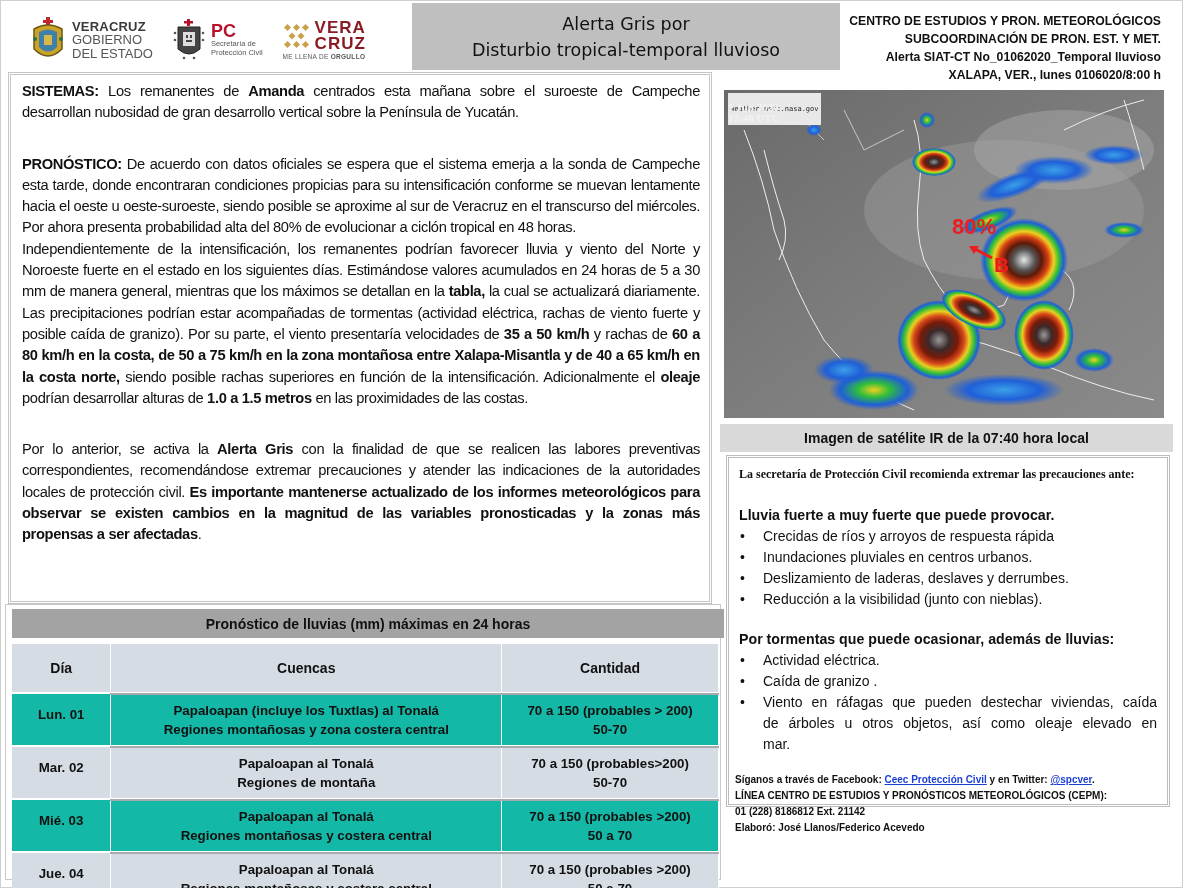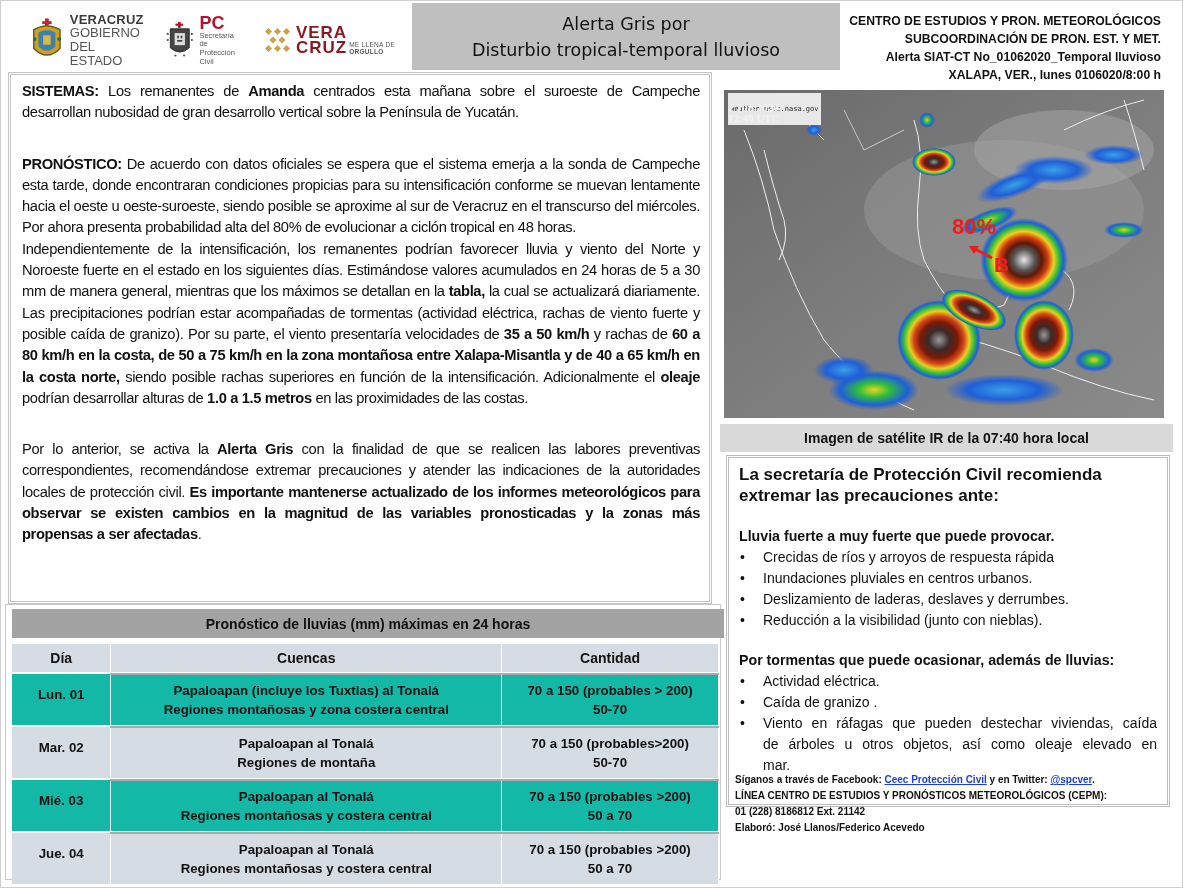--- a/index.html
+++ b/index.html
@@ -9,21 +9,21 @@
   .page-frame { position: absolute; left: 0; top: 0; width: 1183px; height: 888px; border: 1px solid #cfcfcf; }
 
   
   .logos { position: absolute; left: 30px; top: 10px; width: 380px; height: 60px; display: flex; align-items: center; gap: 20px; }
   .logo { display: flex; align-items: center; gap: 6px; }
   .logo-text-block { display: flex; flex-direction: column; line-height: 1.05; }
   .veracruz-gob .l1 { font-weight: bold; font-size: 13px; color: #3a3a3a; letter-spacing: 0.2px; }
   .veracruz-gob .l2, .veracruz-gob .l3 { font-size: 13px; color: #555; }
   .pc-logo .pc-title { font-weight: bold; font-size: 18px; color: #b5122b; line-height: 1; }
   .pc-logo .pc-sub { font-size: 7.5px; color: #555; line-height: 1.15; }
-  .veracruz-brand { flex-direction: row; gap: 2px; align-items: flex-end; }
+  .veracruz-brand { flex-direction: column; gap: 2px; align-items: flex-start; }
   .veracruz-brand .row { display: flex; align-items: center; gap: 4px; }
   .veracruz-brand .brand-name { font-weight: bold; font-size: 17px; color: #8a1b24; line-height: 0.9; letter-spacing: 1px; }
   .veracruz-brand .tagline { font-size: 6.5px; color: #555; letter-spacing: 0.3px; }
 
   .title-box { position: absolute; left: 412px; top: 3px; width: 428px; height: 67px; background: #bfbfbf;
                display: flex; flex-direction: column; align-items: center; justify-content: center; }
   .title-box span { font-size: 19px; line-height: 26px; color: #111; font-family: "DejaVu Sans", sans-serif; font-size: 17.5px; }
 
   .header-info { position: absolute; right: 22px; top: 12px; width: 340px; text-align: right; font-weight: bold; font-size: 12.2px; line-height: 18px; color: #111; }
 
@@ -31,21 +31,21 @@
   .main-text { position: absolute; left: 8px; top: 72px; width: 704px; height: 532px; border: 3px double #c4c4c4; padding: 6px 9px 0 11px; }
   .main-text p { font-size: 14.7px; line-height: 21.3px; text-align: justify; color: #111; font-family: "Liberation Sans", sans-serif; letter-spacing: -0.35px; }
   .main-text p.gap { margin-top: 30px; }
   .main-text b { font-weight: bold; }
 
   
   .rain-table-wrap { position: absolute; left: 5px; top: 604px; width: 716px; height: 276px; border: 1px solid #c9c9c9; }
   .rain-title { position: absolute; left: 6px; top: 4px; width: 712px; height: 29px; background: #a3a3a3; display: flex; align-items: center; justify-content: center; font-weight: bold; font-size: 14px; }
   .rain-table { position: absolute; left: 6px; top: 39px; width: 707px; border-collapse: collapse; }
   .rain-table th, .rain-table td { text-align: center; font-weight: bold; font-size: 13.3px; color: #111; border-right: 1px solid #ffffff; }
-  .rain-table th { height: 28px; background: #d6dce4; font-size: 14px; margin-top: 25px; }
+  .rain-table th { height: 48px; background: #d6dce4; font-size: 14px; margin-top: 25px; }
   .rain-table td { height: 51px; line-height: 19px; vertical-align: middle; }
   .rain-table tr.row-light td { background: #14b8a6; }
   .rain-table tr.row-dark td { background: #d6dce4; }
   .rain-table tr.row-sep td { height: 2px; background: #ffffff; padding: 0; }
   .rain-table td.col-dia { width: 99px; vertical-align: top; padding-top: 11px; }
   .rain-table td.col-cuenca, .rain-table td.col-cant { border-top: 2px solid #a7abb0; }
   .rain-table td.col-cuenca { width: 391px; }
   .rain-table td.col-cant { width: 217px; }
 
   
@@ -54,21 +54,21 @@
   .sat-credit { position: absolute; left: 4px; top: 3px; font-family: "DejaVu Sans Mono", monospace; font-size: 7px; color: #222; background: #e8e8e8; padding: 12px 2px; }
   .sat-date { position: absolute; left: 4px; top: 12px; font-family: "Liberation Serif", serif; font-weight: bold; font-size: 11px; color: #f2f2f2; line-height: 11px; }
   .sat-prob { position: absolute; left: 208px; top: 124px; color: #ee1c1c; font-weight: bold; font-size: 22px; font-family: "Liberation Sans", sans-serif; margin-left: 20px; }
   .sat-label-b { position: absolute; left: 270px; top: 163px; color: #ee1c1c; font-weight: bold; font-size: 21px; }
   .sat-arrow { position: absolute; left: 244px; top: 155px; }
 
   .sat-caption { position: absolute; left: 720px; top: 424px; width: 453px; height: 28px; background: #d9d9d9; display: flex; align-items: center; justify-content: center; font-weight: bold; font-size: 14px; color: #111; }
 
   
   .recs { position: absolute; left: 726px; top: 455px; width: 444px; height: 352px; border: 3px double #bcbcbc; padding: 6px 10px 0 10px; }
-  .recs .intro { font-weight: bold; font-size: 17px; line-height: 21px; }
+  .recs .intro { font-weight: bold; font-size: 12px; line-height: 21px; font-family: Liberation Serif, serif; }
   .recs .subhead { font-weight: bold; font-size: 14.2px; line-height: 21px; margin-top: 20px; }
   .recs ul { list-style: none; }
   .recs li { position: relative; padding-left: 24px; font-size: 14px; line-height: 21px; text-align: justify; }
   .recs li::before { content: "•"; position: absolute; left: 1px; top: 0; }
   .recs li.wide { word-spacing: 4px; }
   .recs .subhead.second { margin-top: 19px; }
 
   
   .footer { position: absolute; left: 735px; top: 772px; width: 440px; font-weight: bold; font-size: 10px; line-height: 16px; color: #111; }
   .footer a { color: #1a3fd6; text-decoration: underline; }

